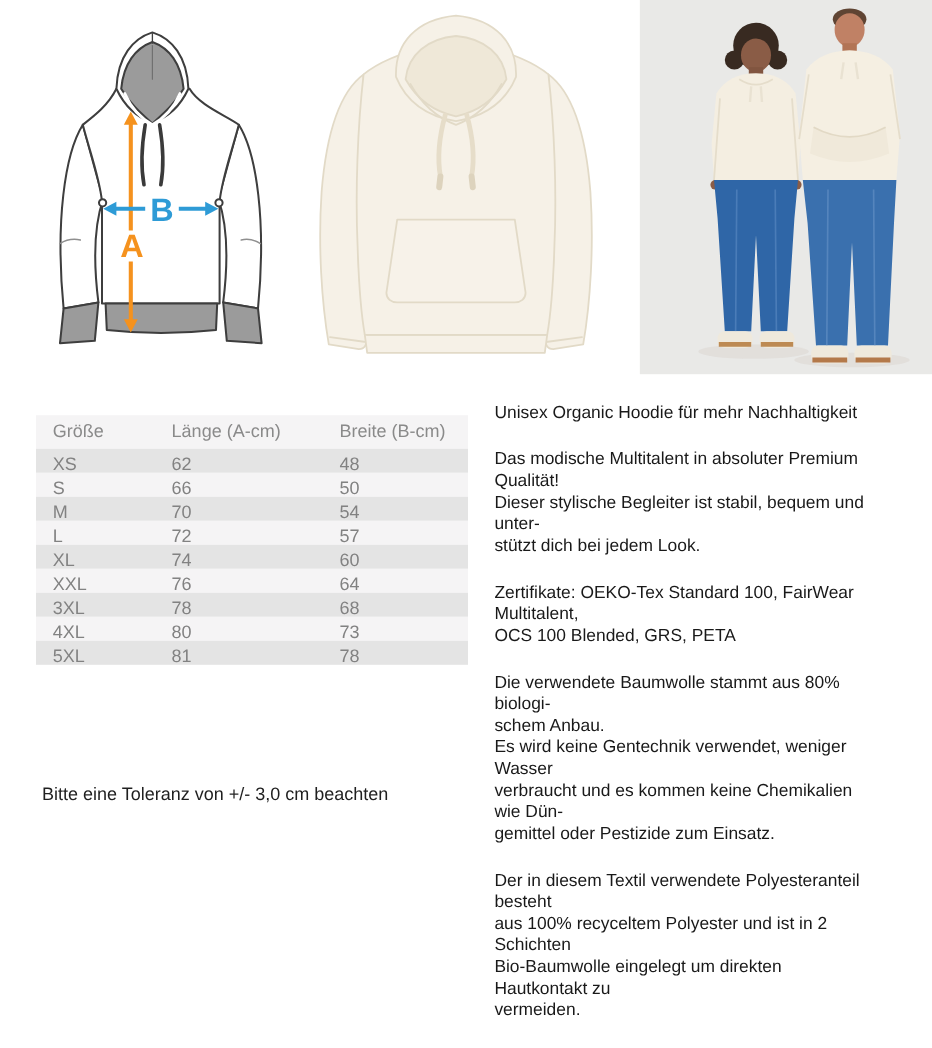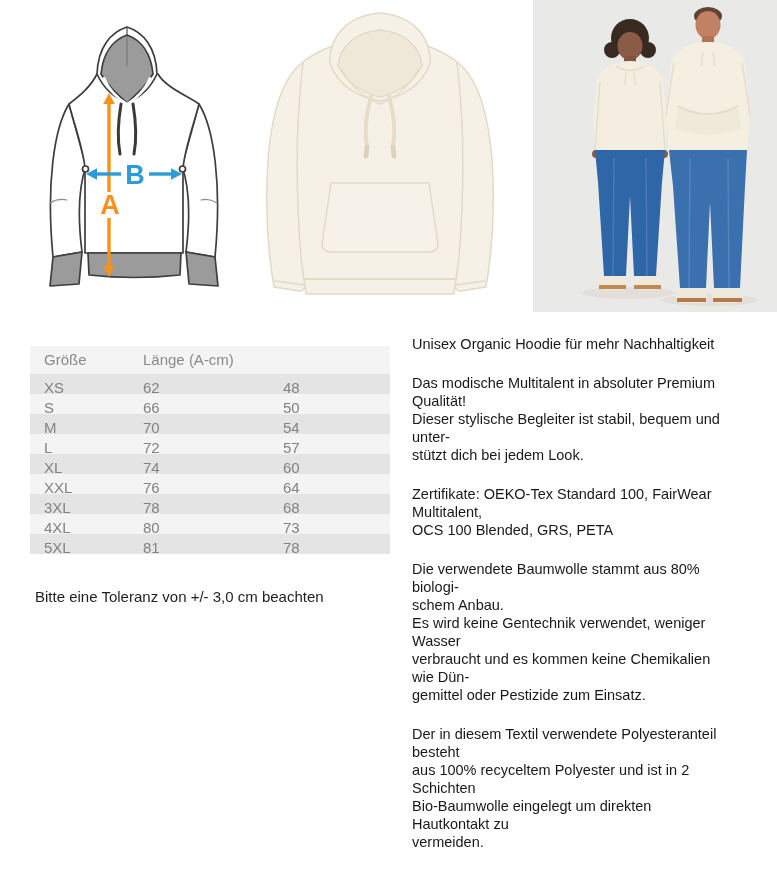--- a/index.html
+++ b/index.html
@@ -30,21 +30,21 @@
   .t-row {
     display:grid; grid-template-columns:99px 140px 1fr;
     height:20px; line-height:27px; padding-left:14px;
     color:#828282;
   }
   .t-body .t-row:nth-child(odd)  { background:#e4e4e4; }
   .t-body .t-row:nth-child(even) { background:#f5f4f5; }
   .t-cell { overflow:hidden; white-space:nowrap; }
 
   .tolerance {
-    position:absolute; left:35px; top:588px;
+    position:absolute; left:35px; top:654px;
     font-size:15px; color:#1f1f1f;
   }
 
   
   .description {
     position:absolute; left:412px; top:335px; width:320px;
     font-size:14.5px; line-height:18px; color:#191919;
   }
   .description p { margin:0 0 21px 0; white-space:pre-line; }
   .description p:last-child { margin-bottom:0; }
@@ -172,20 +172,21 @@
         <rect x="712" y="288" width="31" height="15" rx="6" fill="#efe9dc"></rect>
         <path d="M677,300 h29 M713,300 h29" stroke="#b4794a" stroke-width="4" fill="none"></path>
       </g>
     </svg>
   </div>
 
   <div class="size-table">
     <div class="t-header">
       <div class="t-cell">Größe</div>
       <div class="t-cell">Länge (A-cm)</div>
+      <div class="t-cell">Breite (B-cm)</div>
     </div>
     <div class="t-body">
       <div class="t-row">
         <div class="t-cell">XS</div>
         <div class="t-cell">62</div>
         <div class="t-cell">48</div>
       </div>
       <div class="t-row">
         <div class="t-cell">S</div>
         <div class="t-cell">66</div>

